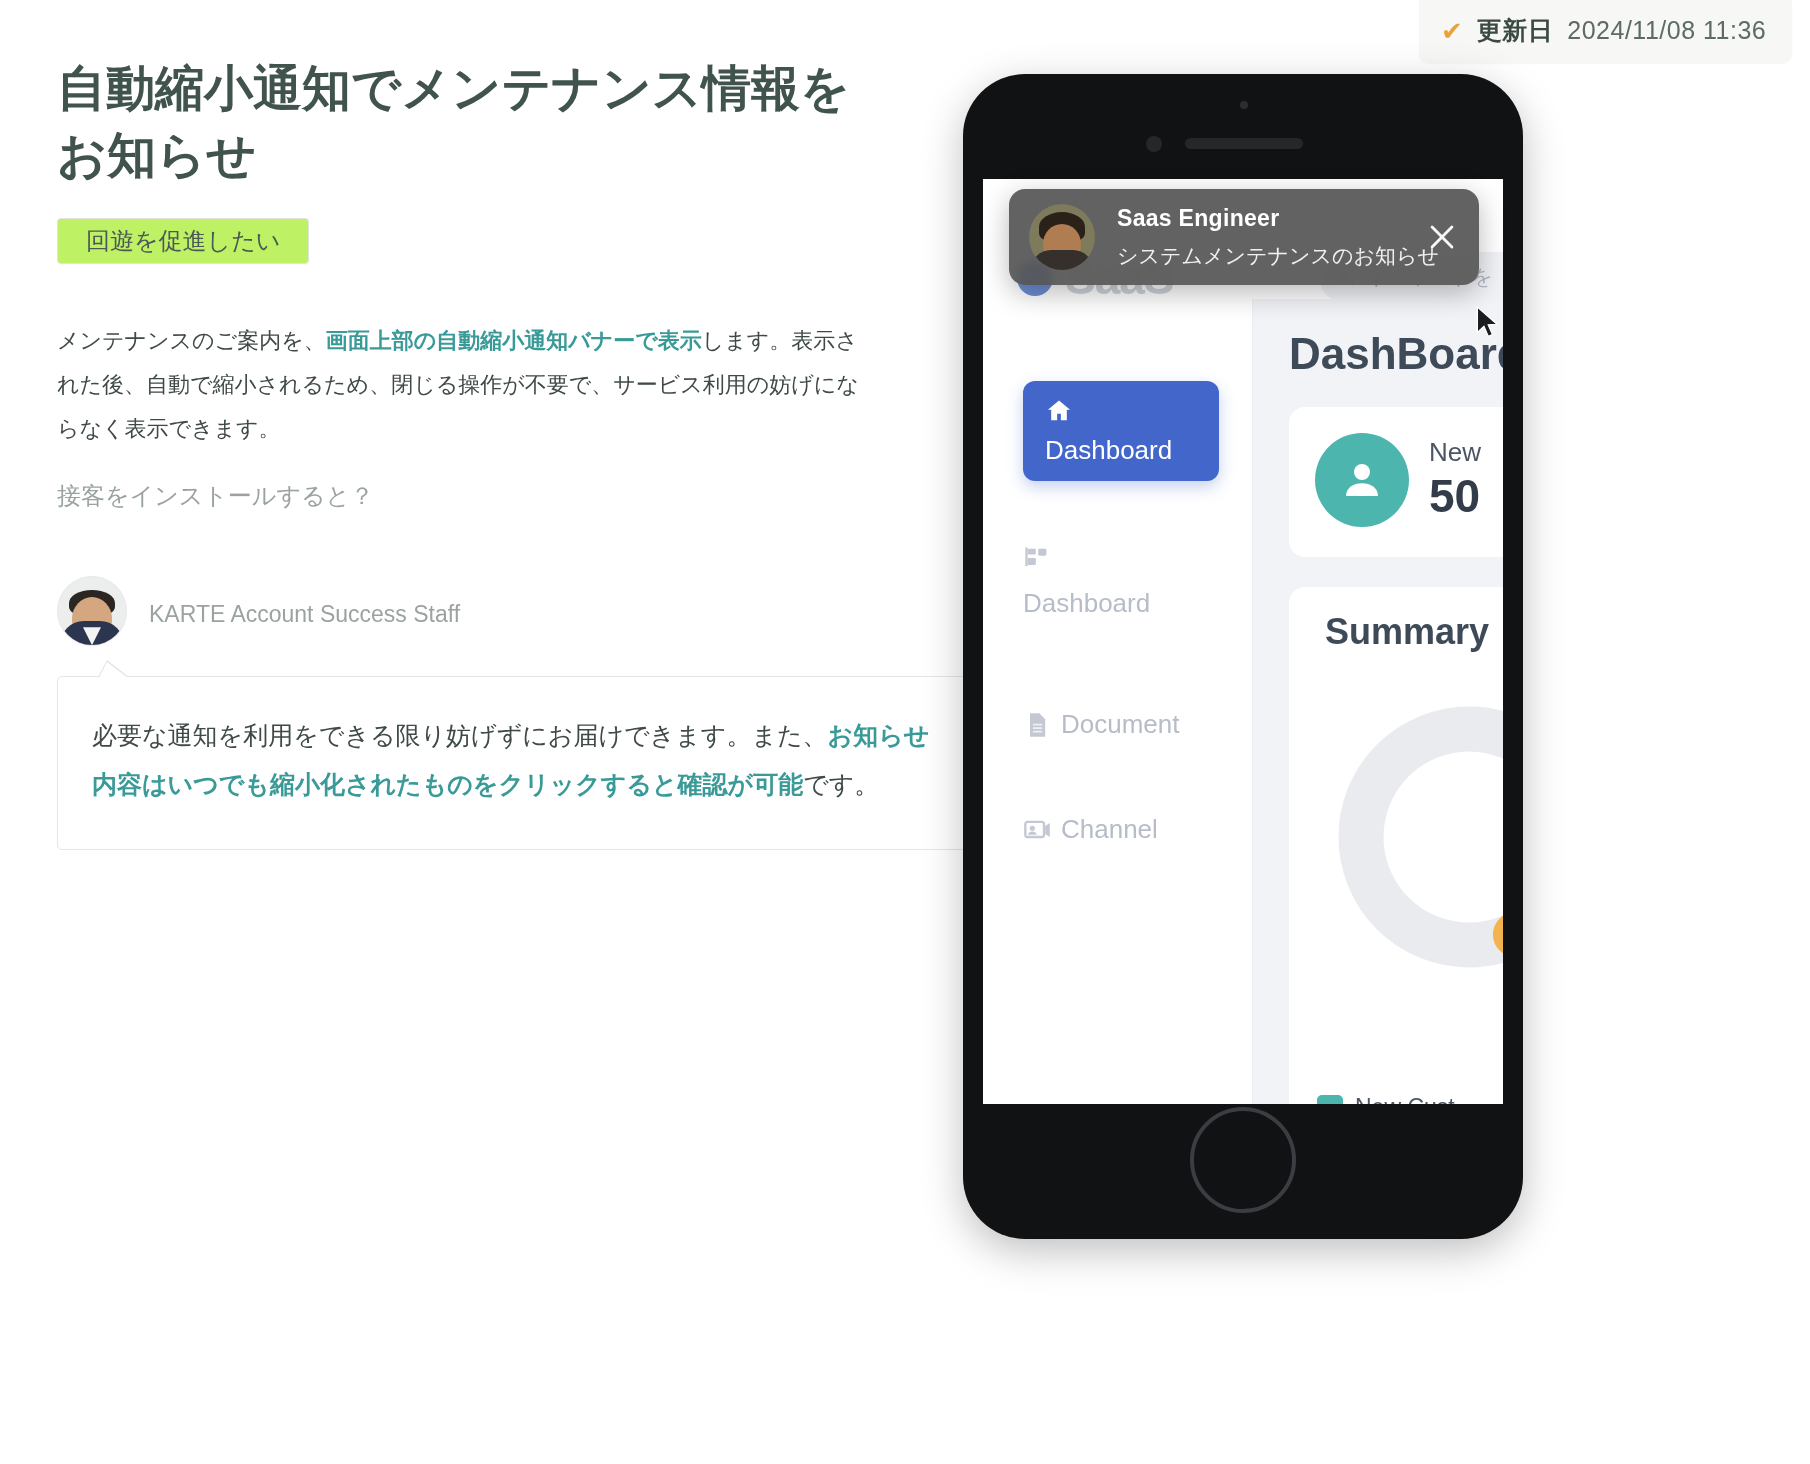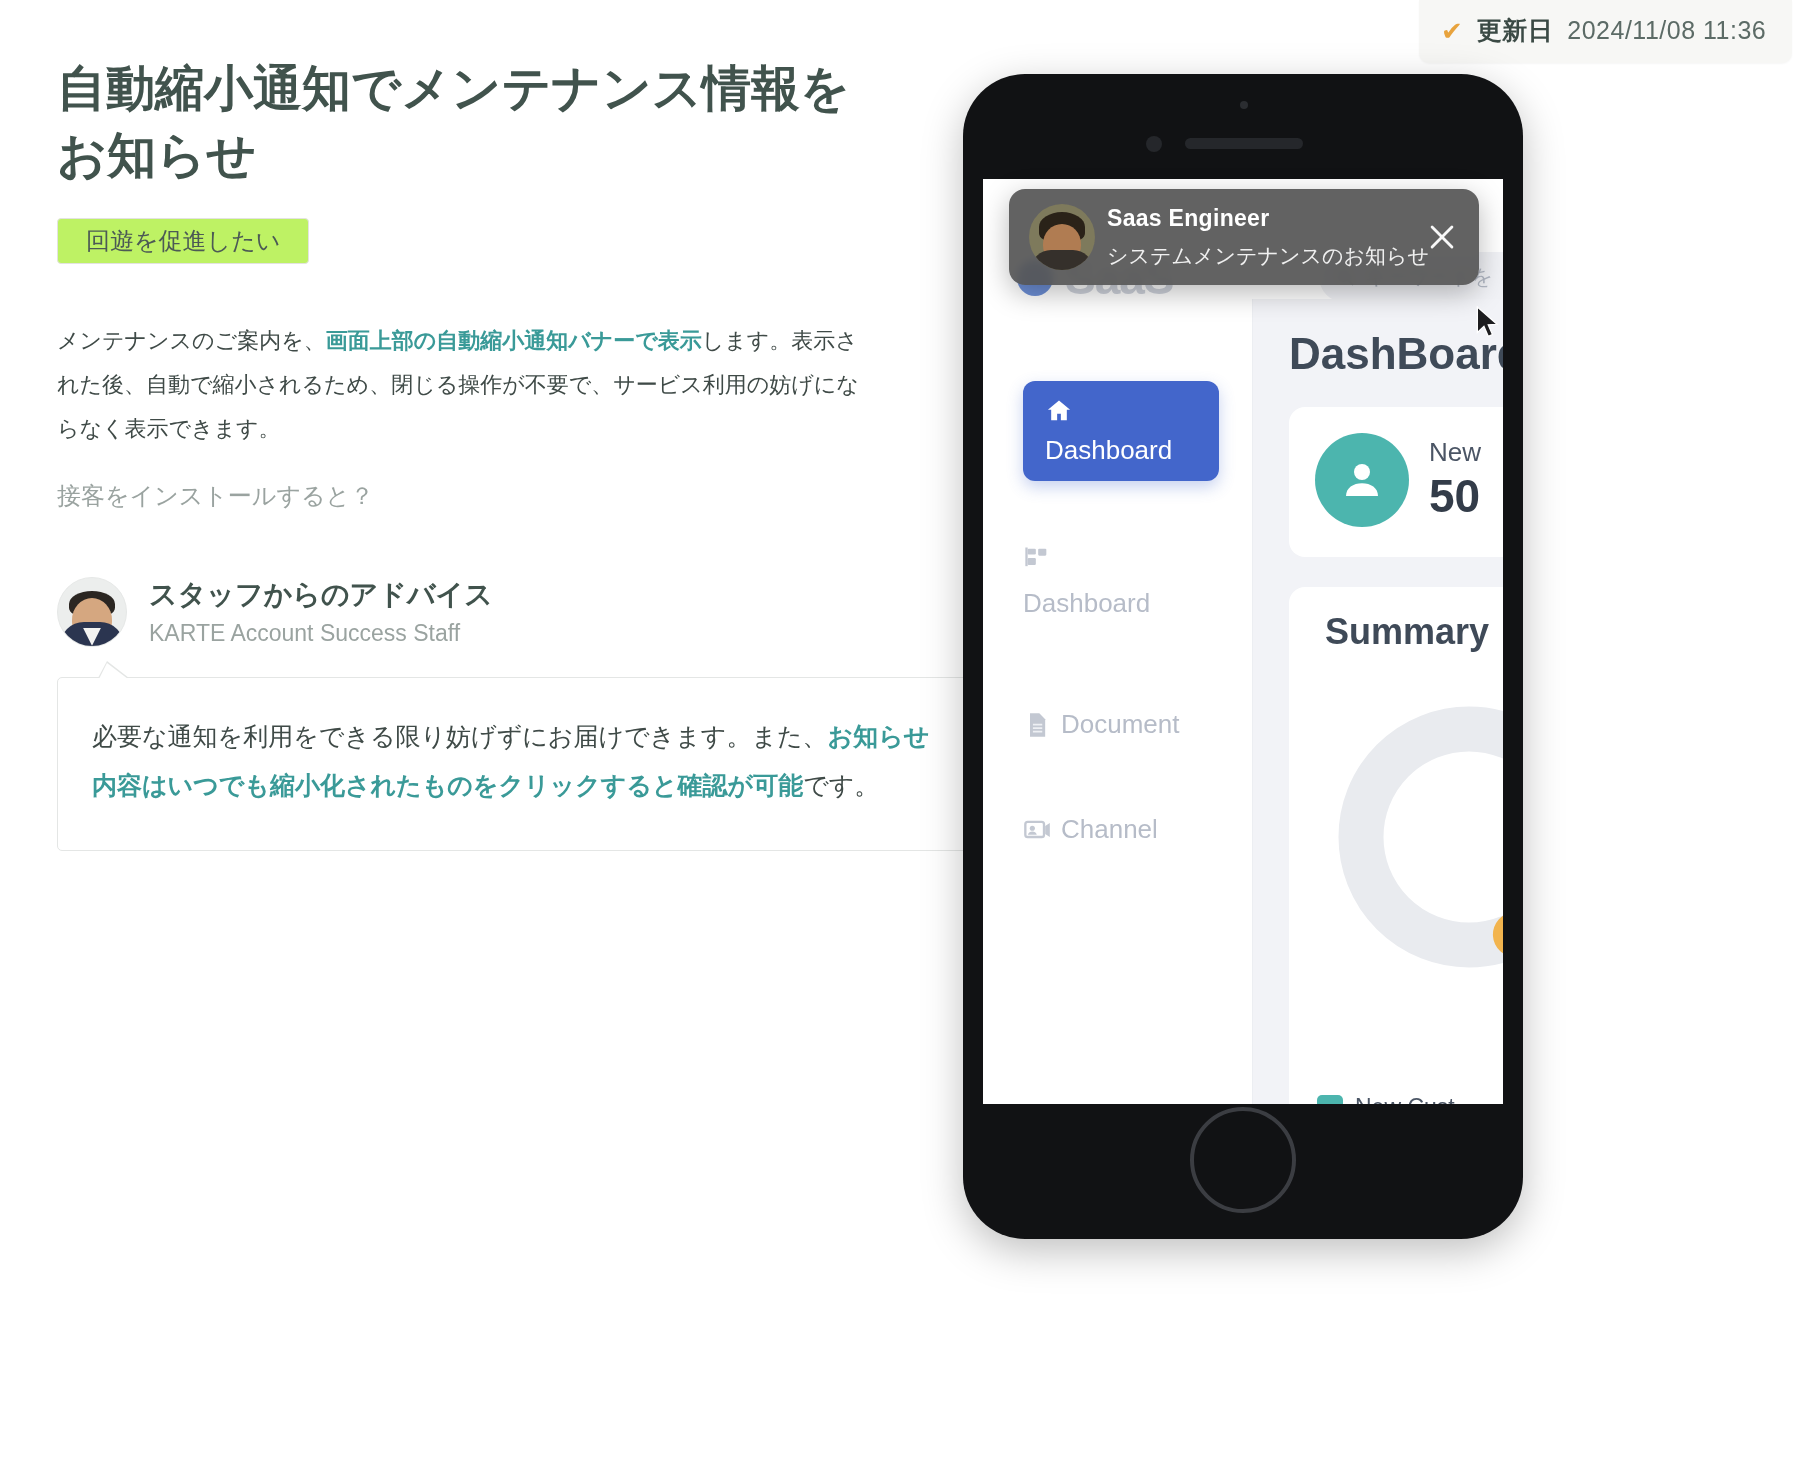--- a/index.html
+++ b/index.html
@@ -201,21 +201,21 @@
     box-shadow: 0 8px 28px rgba(0,0,0,.28);
     backdrop-filter: blur(4px);
   }
   .notif-avatar {
     width: 66px; height: 66px; border-radius: 50%; flex: none; overflow: hidden;
     position: relative; background: #7e7a5c;
   }
   .notif-avatar .nf-hair { position: absolute; left: 50%; top: 8px; transform: translateX(-50%); width: 46px; height: 30px; border-radius: 50% 50% 30% 30%; background: #2a2218; }
   .notif-avatar .nf-face { position: absolute; left: 50%; top: 20px; transform: translateX(-50%); width: 38px; height: 40px; border-radius: 50% 50% 46% 46%; background: #b07c52; }
   .notif-avatar .nf-body { position: absolute; left: 50%; bottom: 0; transform: translateX(-50%); width: 62px; height: 20px; border-radius: 26px 26px 0 0; background: #35302b; }
-  .notif-text { margin-left: 12px; flex: 1; min-width: 0; }
+  .notif-text { margin-left: 22px; flex: 1; min-width: 0; }
   .notif-title { font-size: 23px; font-weight: bold; color: #fff; letter-spacing: .3px; }
   .notif-msg { font-size: 21px; color: #f0f0f0; margin-top: 10px; white-space: nowrap; font-family: Liberation Mono, monospace; }
   .notif-close { width: 34px; height: 34px; flex: none; cursor: pointer; opacity: .95; }
 
   .cursor { position: absolute; left: 1475px; top: 306px; width: 26px; height: 34px; }
 </style>
 </head>
 <body>
 
 <div class="page">
@@ -241,21 +241,20 @@
 
     
     <div class="staff">
       <div class="avatar">
         <div class="hair"></div>
         <div class="face"></div>
         <div class="body"></div>
         <div class="collar"></div>
       </div>
       <div>
-        <div class="staff-name">スタッフからのアドバイス</div>
         <div class="staff-role">KARTE Account Success Staff</div>
       </div>
     </div>
 
     <div class="bubble">
       <p>
         <span>必要な通知を利用をできる限り妨げずにお届けできます。また、</span><span class="hl">お知らせ内容はいつでも縮小化されたものをクリックすると確認が可能</span><span>です。</span>
       </p>
     </div>
   </div>

